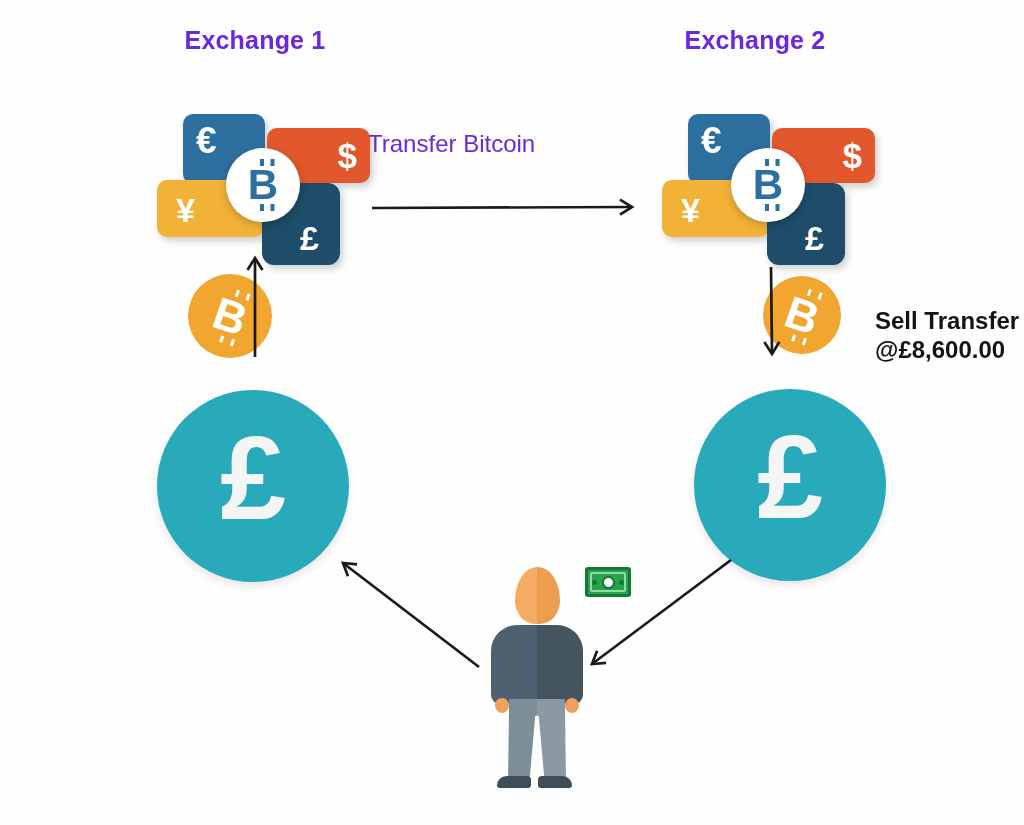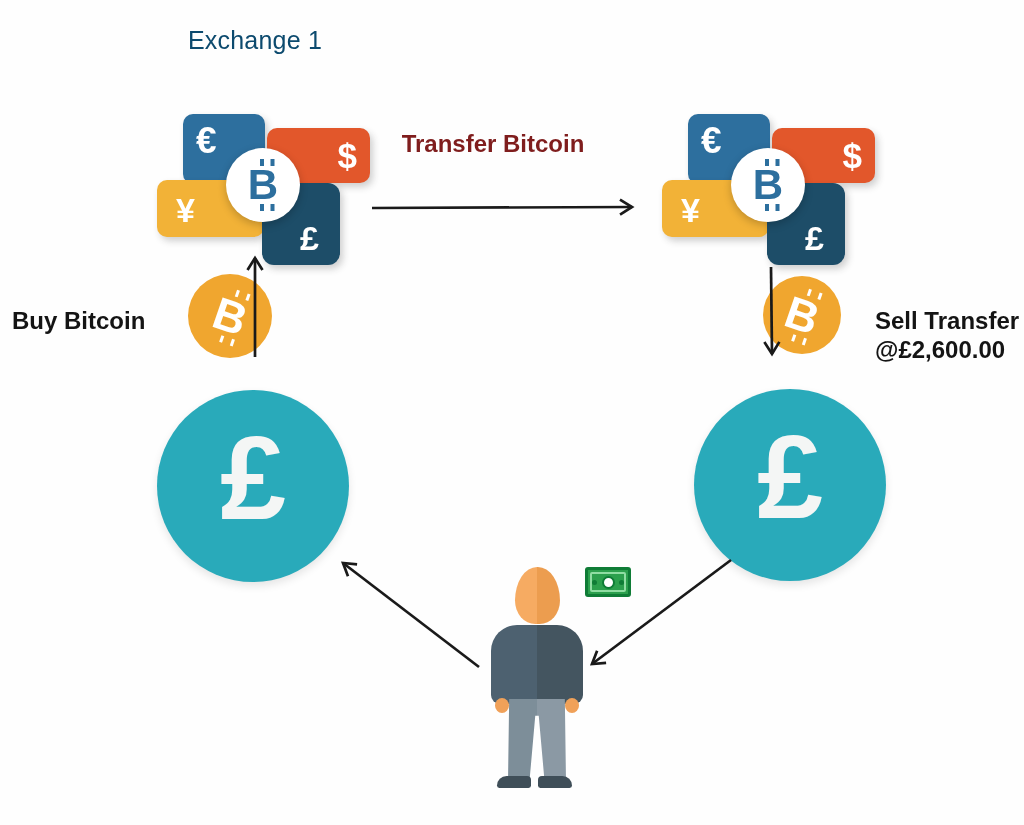--- a/index.html
+++ b/index.html
@@ -3,27 +3,27 @@
 <meta charset="utf-8">
 <style>
   html,body{margin:0;padding:0;background:#ffffff;}
   .canvas{
     position:relative;width:1024px;height:825px;background:#fefefe;
     font-family:"Liberation Sans","DejaVu Sans",sans-serif;overflow:hidden;
   }
   
   .section-title{
     position:absolute;width:220px;text-align:center;
-    font-size:25px;font-weight:400;color:#0c4a6e;letter-spacing:.2px;
+    font-size:25px;font-weight:700;color:#6d28d9;letter-spacing:.2px;
   }
   #ex1-title{left:145px;top:26px;}
   #ex2-title{left:645px;top:26px;}
   .transfer-label{
-    position:absolute;left:368px;top:130px;width:250px;text-align:center;
-    font-size:24px;font-weight:700;color:#7f1d1d;
+    position:absolute;left:368px;top:130px;width:250px;text-align:left;
+    font-size:24px;font-weight:400;color:#6d28d9;
   }
   .price-label{
     position:absolute;font-size:24px;font-weight:700;color:#141414;line-height:29px;
   }
   #buy-label{left:12px;top:306px;}
   #sell-label{left:875px;top:306px;}
   
   .fx-icon{position:absolute;width:213px;height:152px;}
   #fx1{left:157px;top:114px;}
   #fx2{left:662px;top:114px;}
@@ -106,20 +106,21 @@
   
   .arrows{position:absolute;left:0;top:0;z-index:6;pointer-events:none;}
   .arrow-line{stroke:#1a1a1a;stroke-width:2.7;fill:none;}
 </style>
 </head>
 <body>
 
 <div class="canvas">
 
   <div class="section-title" id="ex1-title">Exchange 1</div>
+  <div class="section-title" id="ex2-title">Exchange 2</div>
   <div class="transfer-label">Transfer Bitcoin</div>
 
   <div class="fx-icon" id="fx1">
     <div class="tile tile-euro">
       <span class="sym">€</span>
     </div>
     <div class="tile tile-dollar">
       <span class="sym">$</span>
     </div>
     <div class="tile tile-yen">
@@ -152,25 +153,24 @@
   </div>
 
   <div class="coin" id="coin-left">
     <span class="btc">B</span>
   </div>
   <div class="coin" id="coin-right">
     <span class="btc">B</span>
   </div>
 
   <div class="price-label" id="buy-label">
-    <div>Buy Bitcoin</div>
   </div>
   <div class="price-label" id="sell-label">
     <div>Sell Transfer</div>
-    <div>@£2,600.00</div>
+    <div>@£8,600.00</div>
   </div>
 
   <div class="pound-circle" id="pound-left">
     <span class="psym">£</span>
   </div>
   <div class="pound-circle" id="pound-right">
     <span class="psym">£</span>
   </div>
 
   <div id="person">

